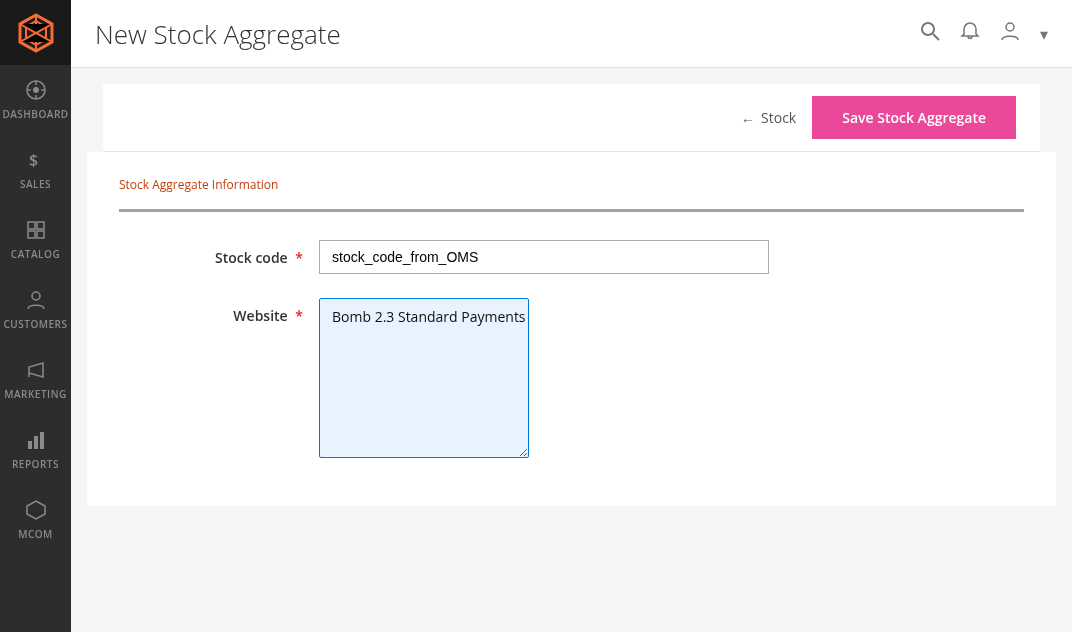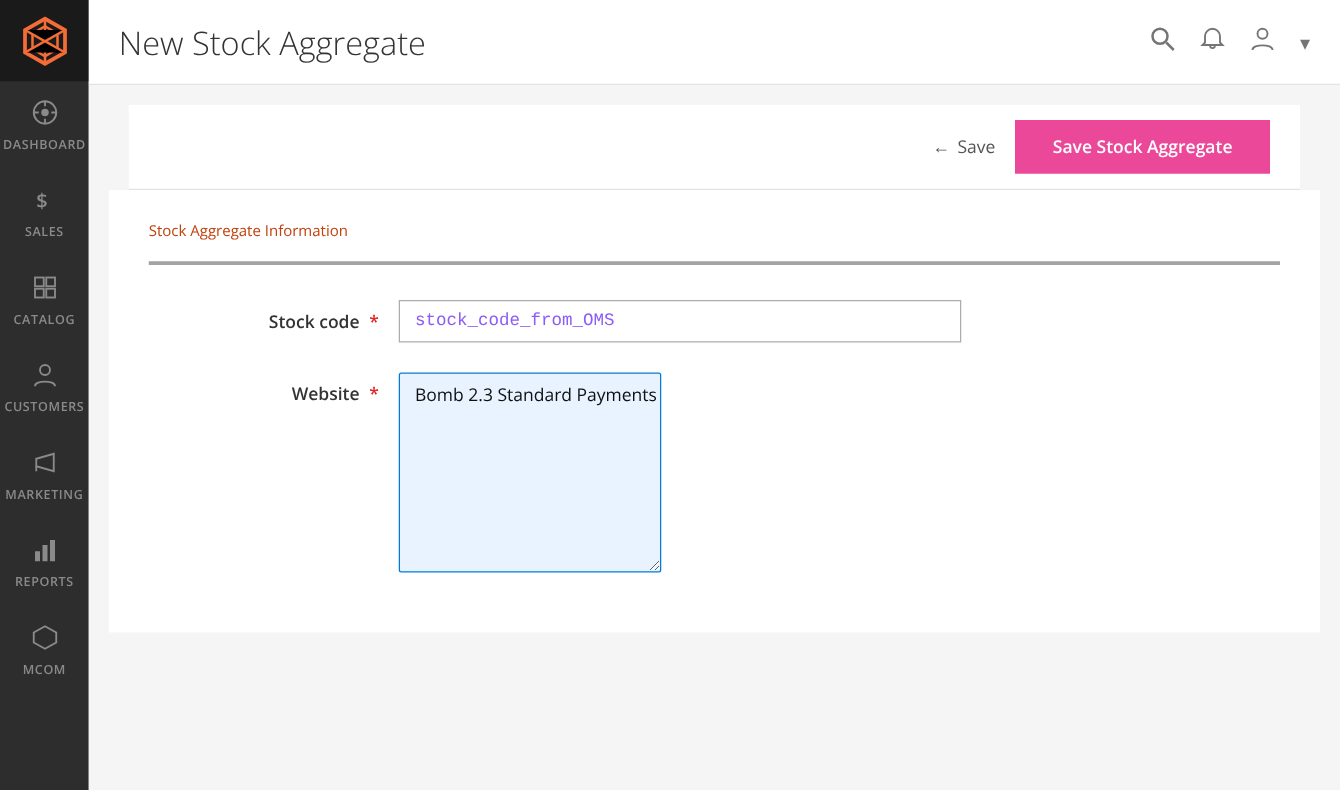--- a/index.html
+++ b/index.html
@@ -158,22 +158,22 @@
     }
     .required-star {
       color: #e22626;
       margin-left: 4px;
     }
     .form-input {
       width: 450px;
       padding: 8px 12px;
       border: 1px solid #adadad;
       font-size: 14px;
-      font-family: Liberation Mono, monospace;
-      color: #8b5cf6;
+      font-family: Liberation Sans, sans-serif;
+      color: #000000;
       outline: none;
     }
     .form-textarea {
       width: 210px;
       height: 160px;
       padding: 8px 12px;
       border: 1px solid #007bdb;
       font-size: 14px;
       font-family: inherit;
       color: #333;
@@ -309,21 +309,21 @@
       </span>
       <span class="header-dropdown">▾</span>
     </div>
   </header>
 
   <div class="content-area">
 
     <div class="toolbar">
       <button class="back-btn">
         <span>←</span>
-        <span>Save</span>
+        <span>Stock</span>
       </button>
       <button class="save-btn">Save Stock Aggregate</button>
     </div>
 
     <div class="content-panel">
       <h2 class="section-title">Stock Aggregate Information</h2>
 
       <div class="form-row">
         <label class="form-label">
           <span>Stock code</span><span class="required-star"> *</span>

